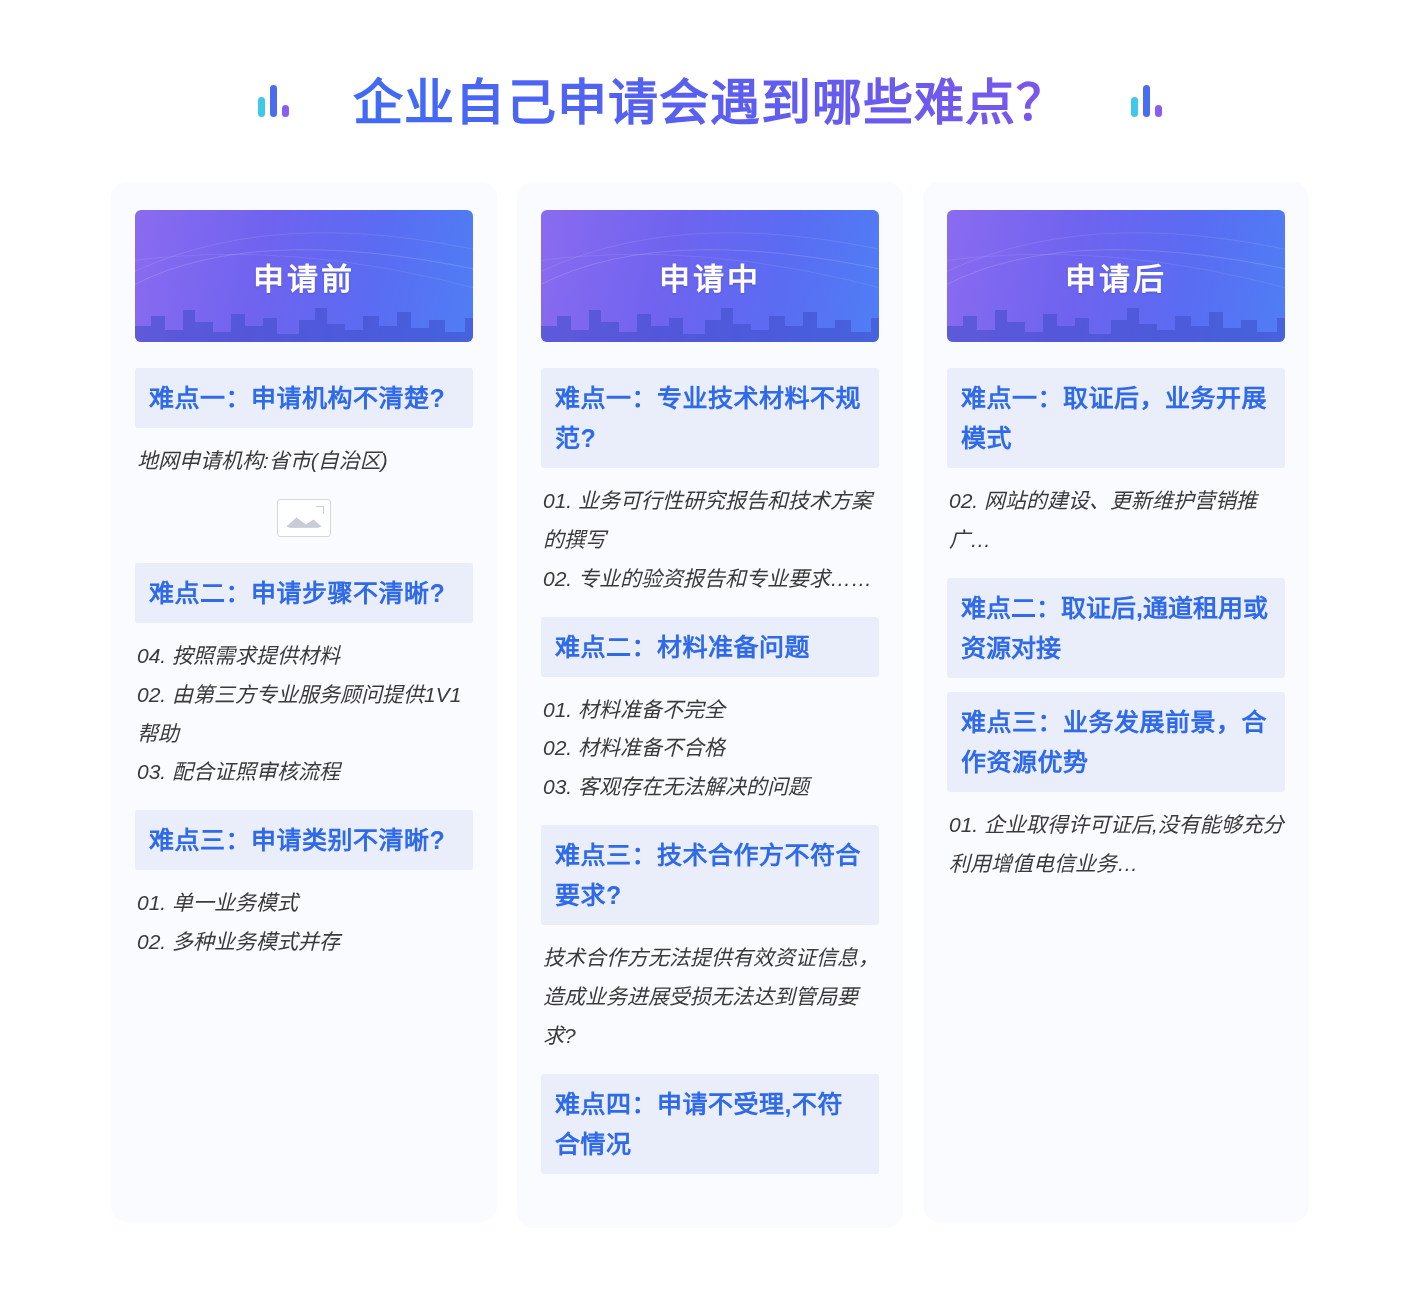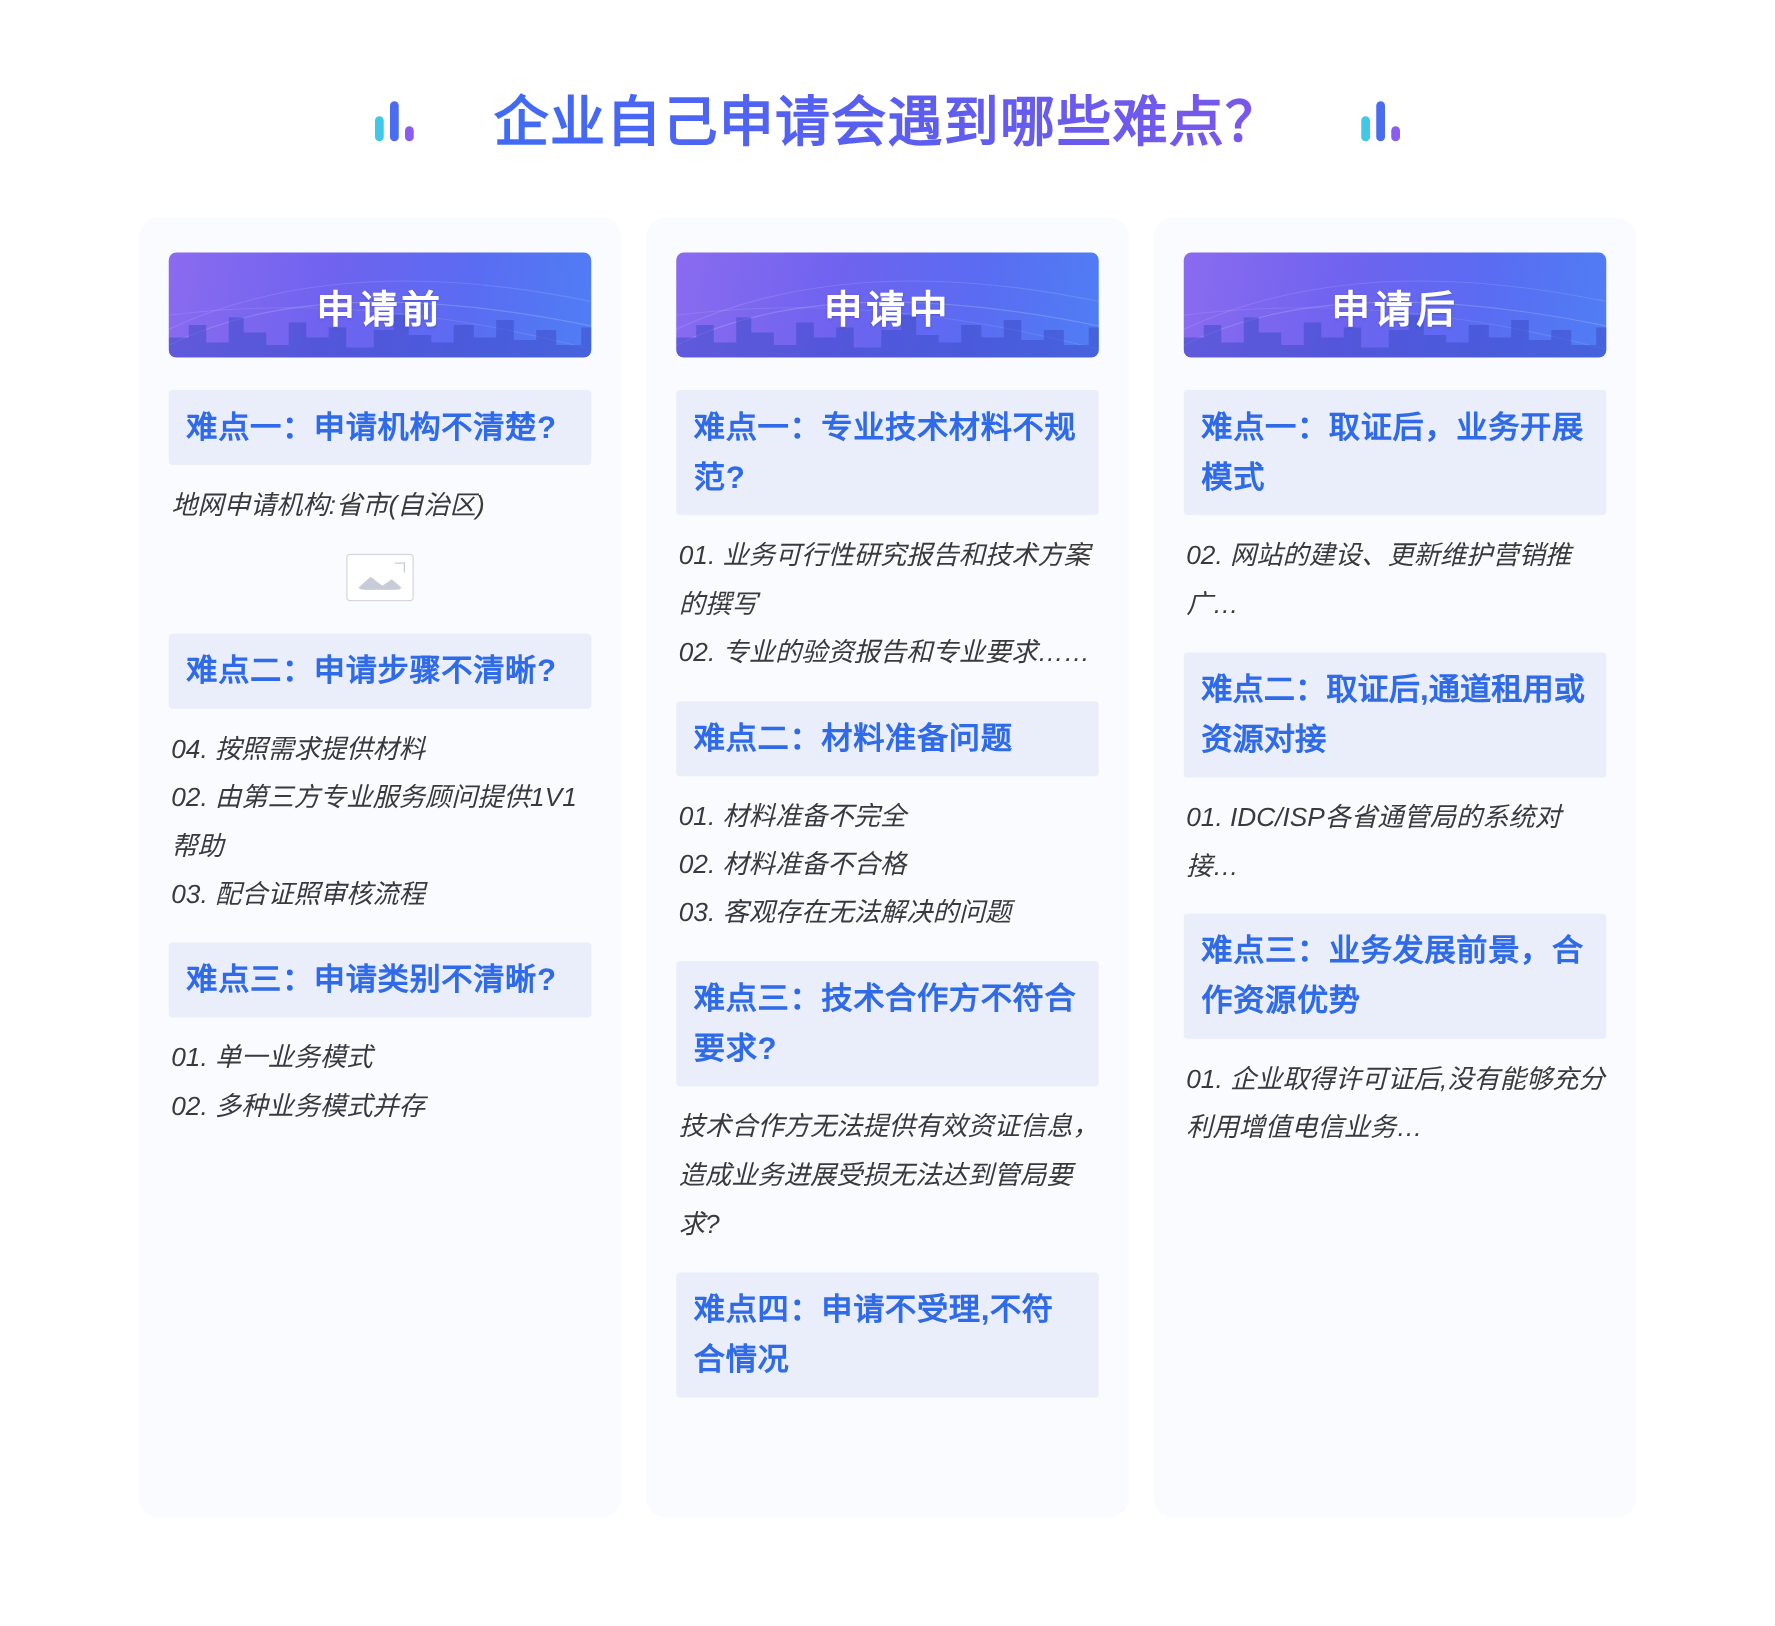--- a/index.html
+++ b/index.html
@@ -25,21 +25,21 @@
 
   
   .title-row {
     display: flex;
     align-items: center;
     justify-content: center;
     gap: 64px;
     margin-bottom: 48px;
   }
   .title-text {
-    font-size: 44px;
+    font-size: 50px;
     font-weight: bold;
     letter-spacing: 1px;
     color: #4169f0;
     background: linear-gradient(90deg, #3f6bf5 0%, #5a5ef0 50%, #7b57ea 100%);
     -webkit-background-clip: text;
     background-clip: text;
     color: transparent;
     white-space: nowrap;
   }
   .deco-bars {
@@ -69,21 +69,21 @@
     width: 386px;
     box-sizing: border-box;
     background: #fafbff;
     border-radius: 16px;
     padding: 28px 24px 40px 24px;
     min-height: 1040px;
   }
 
   .card-header {
     position: relative;
-    height: 84px;
+    height: 132px;
     border-radius: 6px;
     overflow: hidden;
     background: linear-gradient(100deg, #8a6bf0 0%, #6f63ef 38%, #5a6cf2 70%, #4f7ef5 100%);
     display: flex;
     align-items: center;
     justify-content: center;
     margin-bottom: 26px;
   }
   .card-header .skyline {
     position: absolute;
@@ -265,23 +265,20 @@
       </div>
 
       <div class="sub-head">难点一：取证后，业务开展模式</div>
 
       <p class="body-text">
         <span class="line">02. 网站的建设、更新维护营销推广…</span>
       </p>
 
       <div class="sub-head tight">难点二：取证后,通道租用或资源对接</div>
 
-      <p class="body-text">
-        <span class="line">01.  IDC/ISP各省通管局的系统对接…</span>
-      </p>
 
       <div class="sub-head">难点三：业务发展前景，合作资源优势</div>
 
       <p class="body-text">
         <span class="line">01. 企业取得许可证后,没有能够充分利用增值电信业务…</span>
       </p>
     </div>
 
   </div>
 </div>

